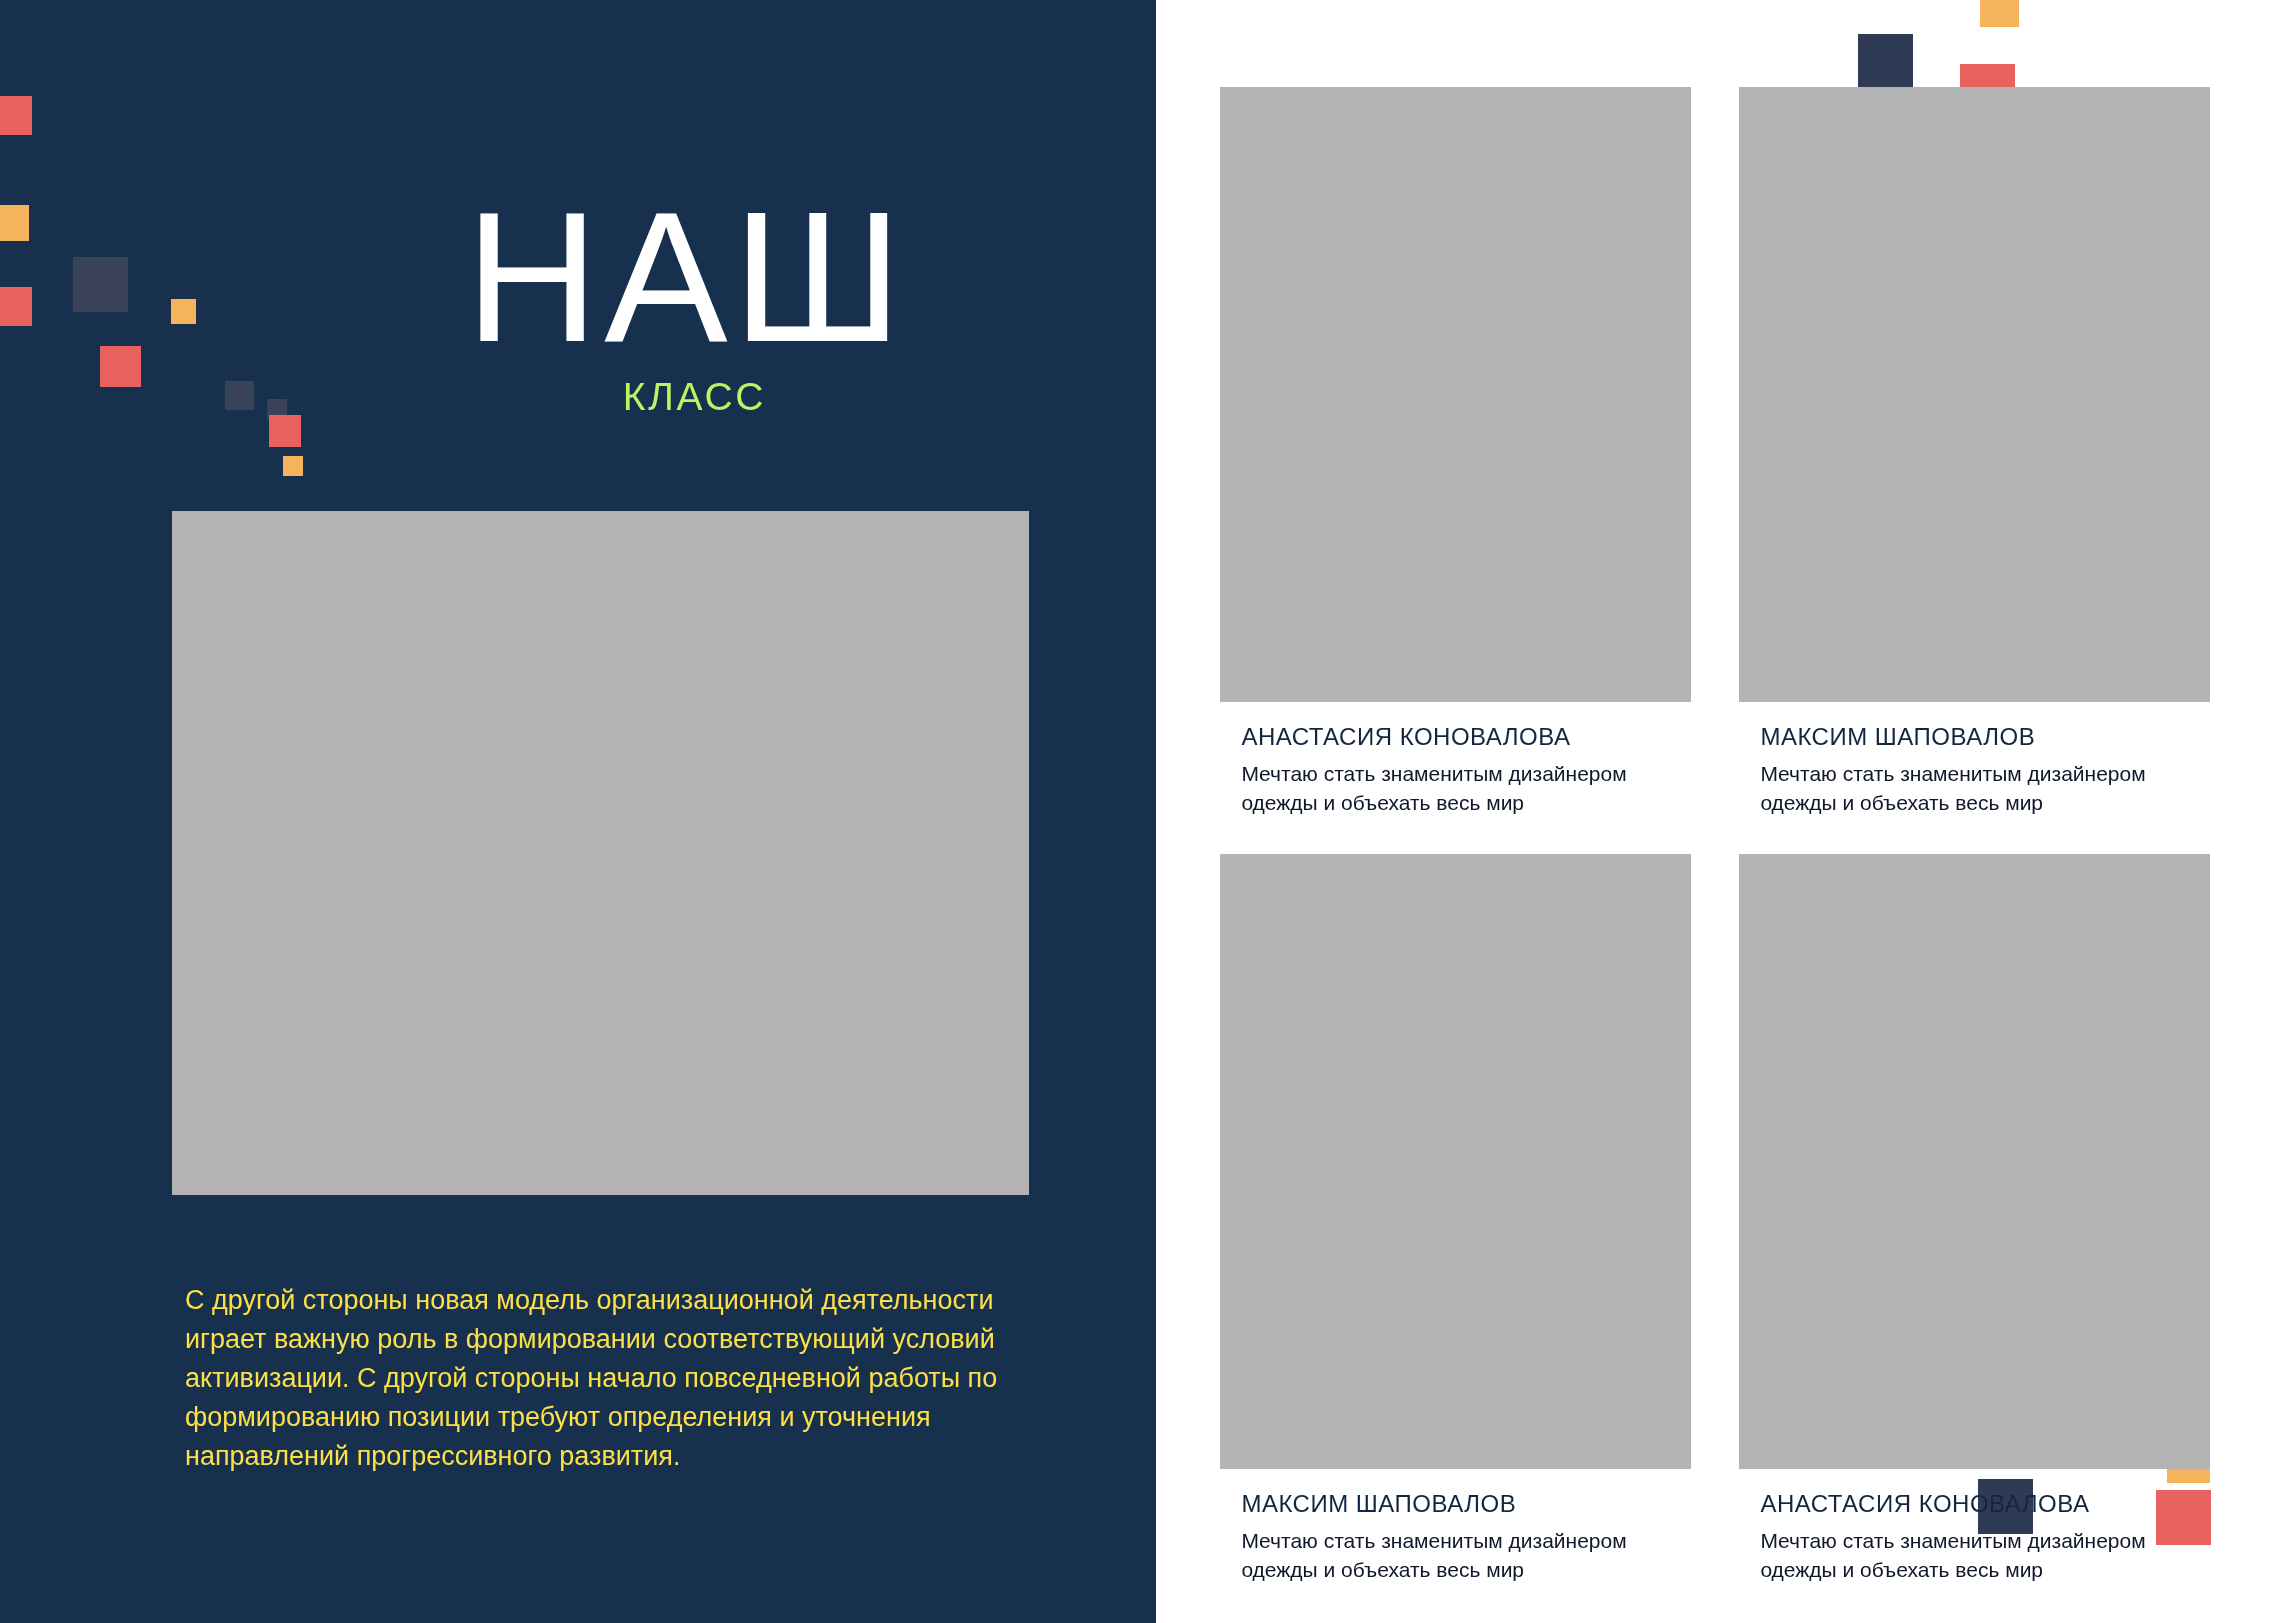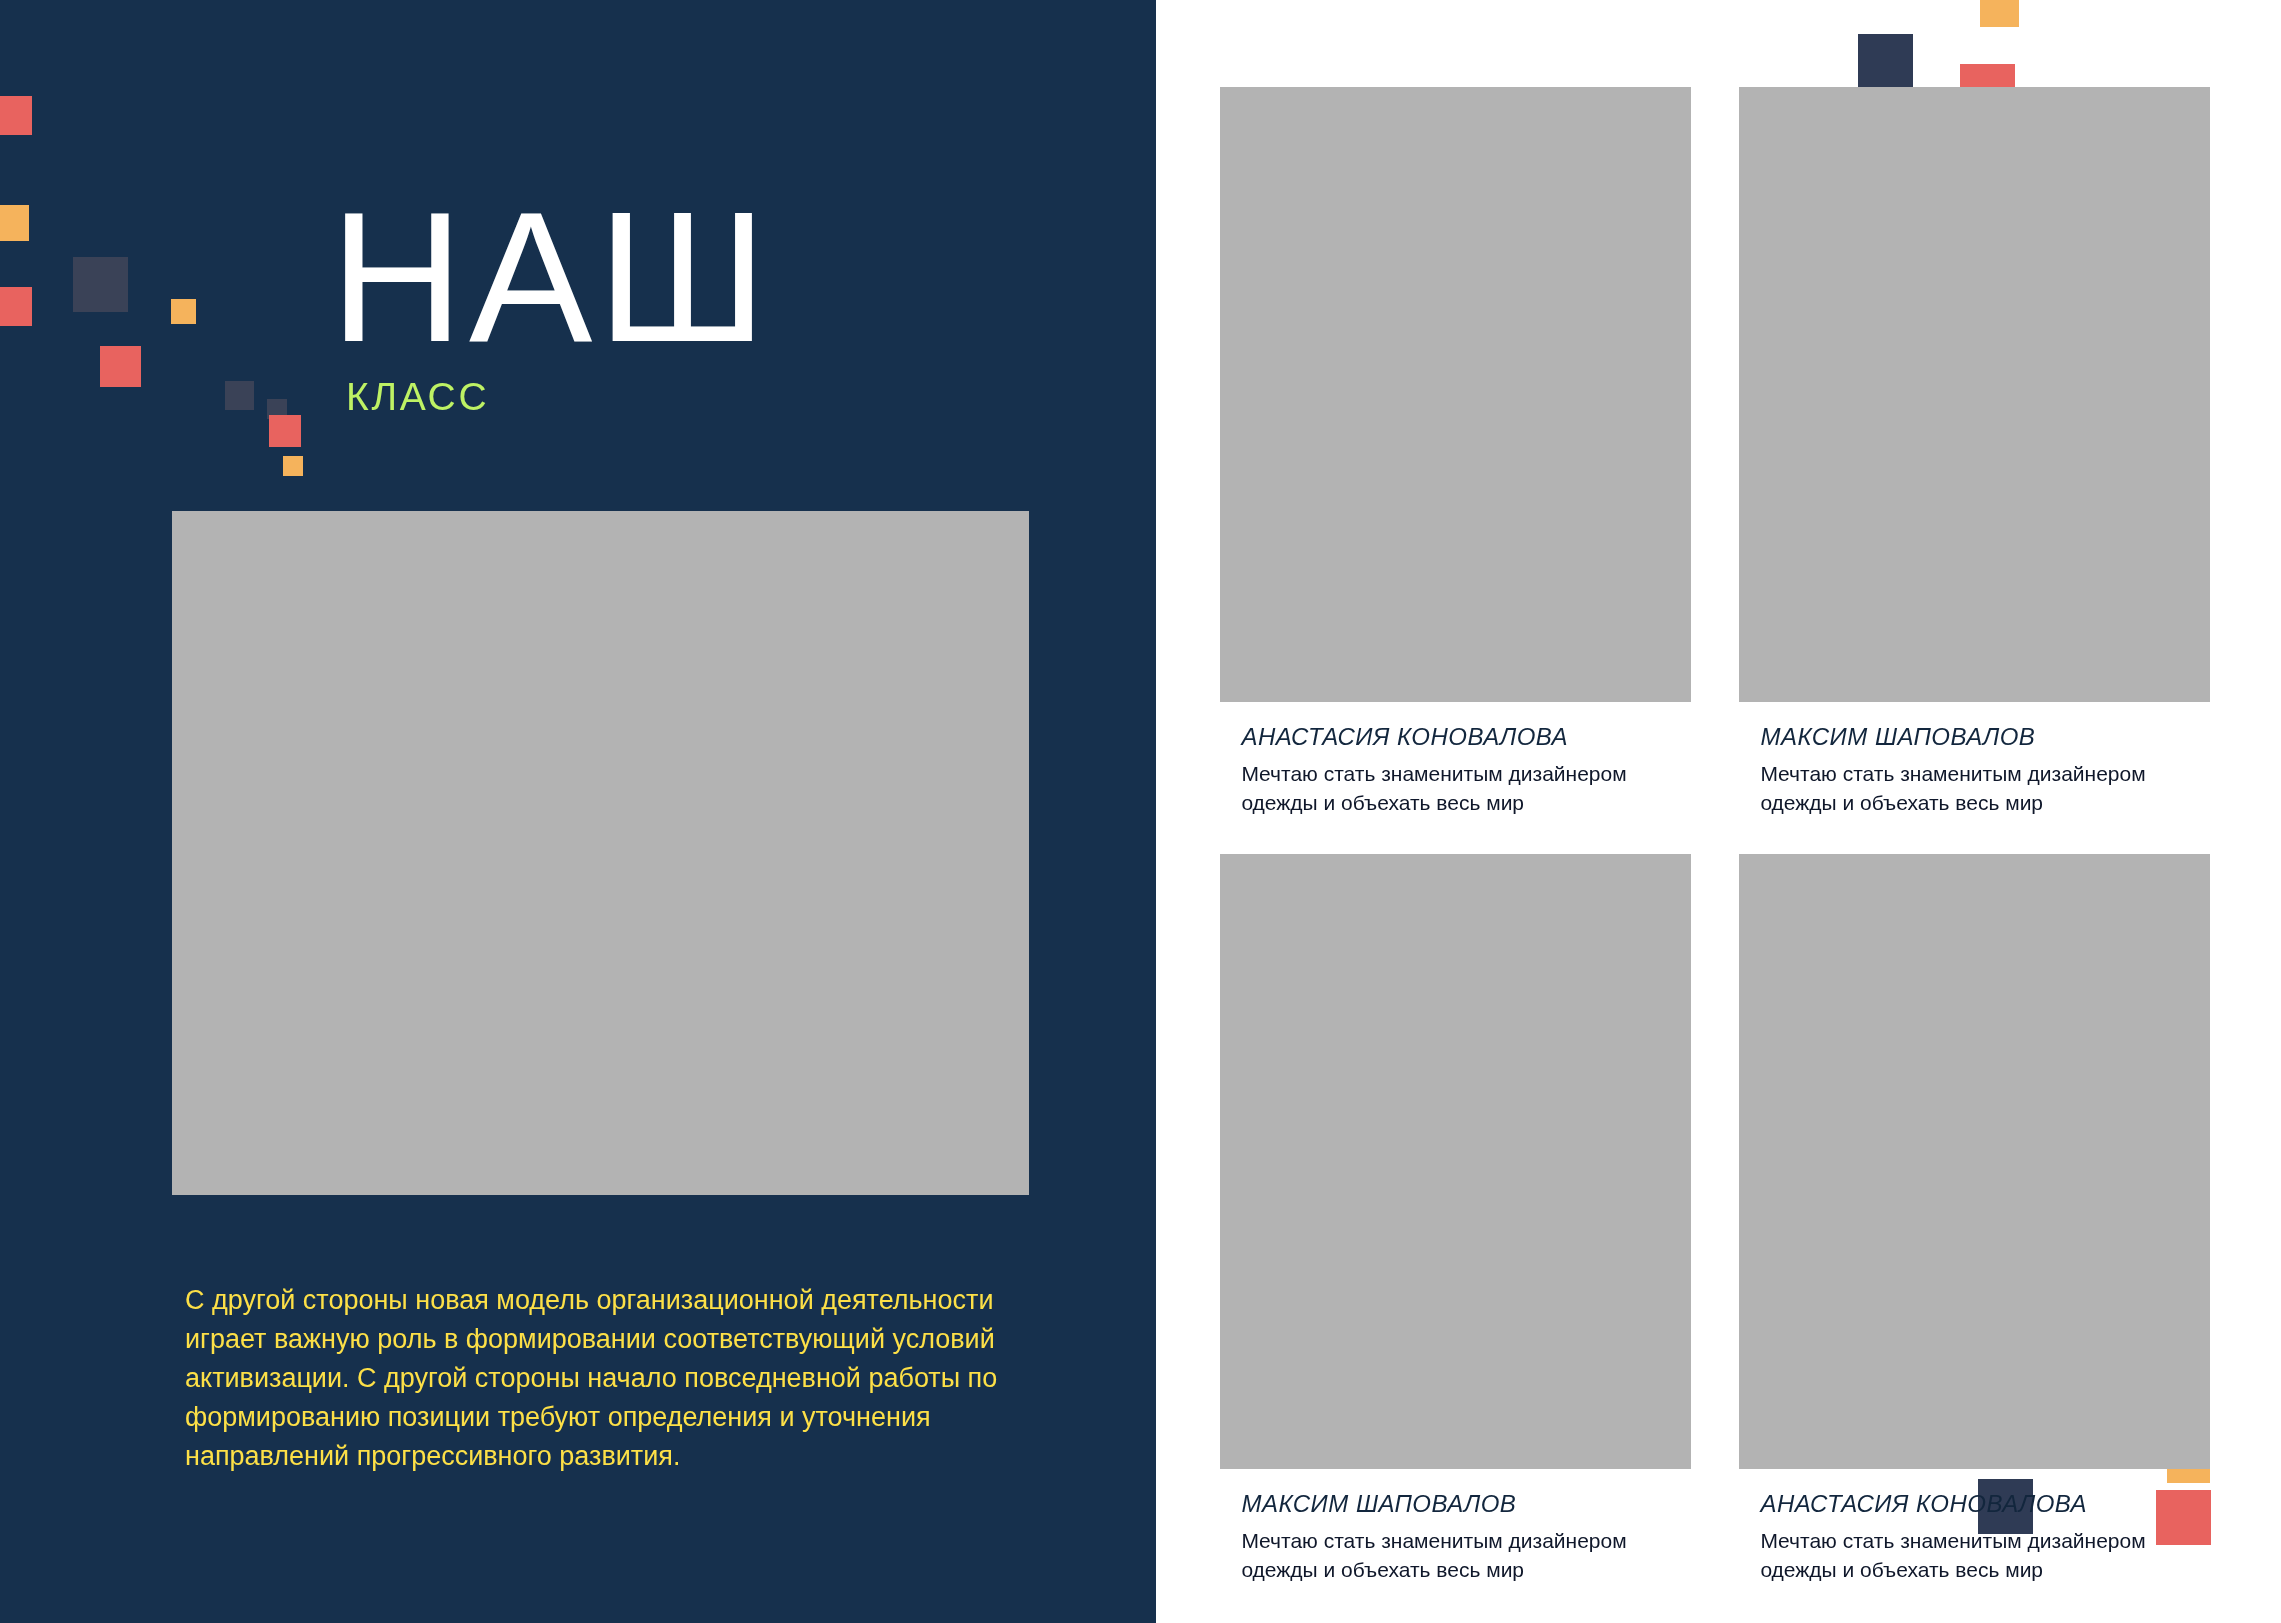--- a/index.html
+++ b/index.html
@@ -33,20 +33,21 @@
 
   .deco {
     position: absolute;
   }
 
   .title-block {
     position: absolute;
     left: 330px;
     top: 192px;
     width: 713px;
+    text-align: center;
   }
   .title-main {
     font-size: 185px;
     line-height: 0.92;
     font-weight: 300;
     color: #ffffff;
     letter-spacing: 5.3px;
     margin: 0;
     font-family: "Liberation Sans", sans-serif;
   }
@@ -105,21 +106,20 @@
     height: 615px;
     background: #b3b3b3;
     display: block;
   }
   .card-name {
     margin: 21.4px 0 0 21.4px;
     font-size: 24px;
     letter-spacing: 0.5px;
     color: #12263d;
     font-weight: 400;
-    font-style: italic;
   }
   .card-desc {
     margin: 9px 0 0 21.4px;
     font-size: 21px;
     line-height: 1.35;
     color: #0f172a;
     font-weight: 400;
     max-width: 419px;
   }
 </style>

